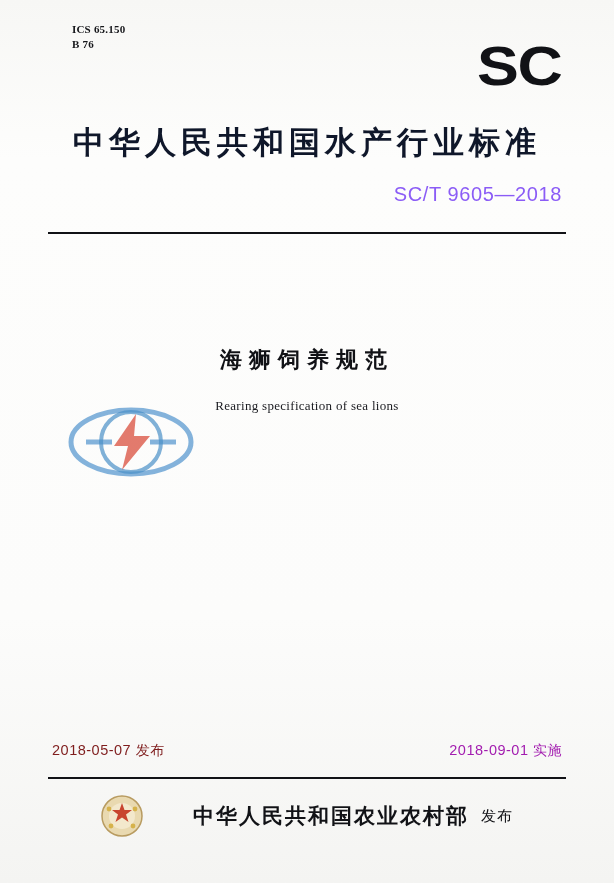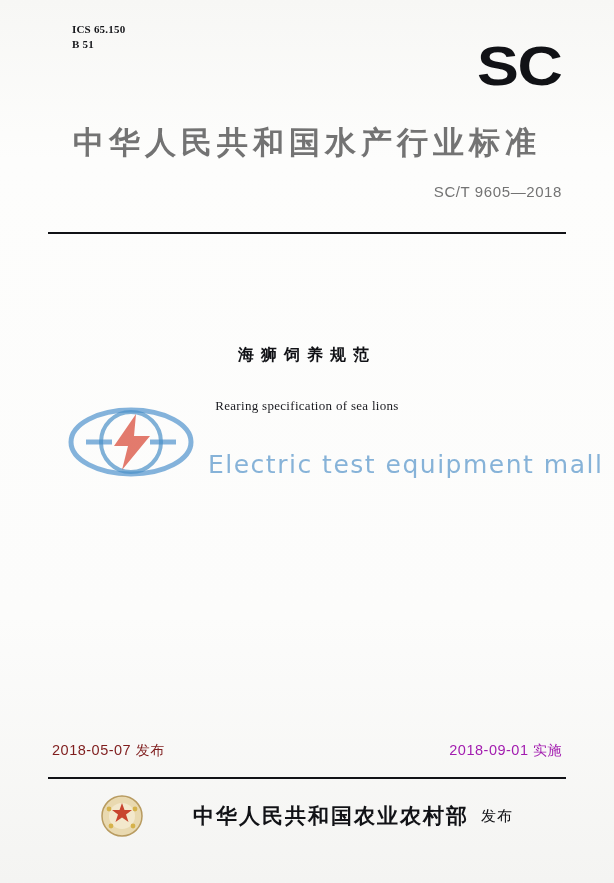--- a/index.html
+++ b/index.html
@@ -59,50 +59,50 @@
 
   .main-title {
     position: absolute;
     left: 0; right: 0;
     top: 122px;
     text-align: center;
     font-family: "DejaVu Sans", sans-serif;
     font-weight: bold;
     font-size: 31px;
     letter-spacing: 5px;
-    color: #737373;
+    color: #0f172a;
   }
 
   .std-number {
     position: absolute;
     right: 52px;
     top: 183px;
     font-family: "Liberation Sans", sans-serif;
-    font-size: 15px;
+    font-size: 20px;
     letter-spacing: 0.6px;
-    color: #737373;
+    color: #8b5cf6;
   }
 
   .rule-top {
     position: absolute;
     left: 48px;
     right: 48px;
     top: 232px;
     height: 2px;
     background: #111216;
   }
 
   .doc-title-cn {
     position: absolute;
     left: 0; right: 0;
     top: 345px;
     text-align: center;
     font-family: "DejaVu Sans", sans-serif;
     font-weight: bold;
-    font-size: 16px;
+    font-size: 22px;
     letter-spacing: 7px;
     color: #111216;
   }
 
   .doc-title-en {
     position: absolute;
     left: 0; right: 0;
     top: 398px;
     text-align: center;
     font-family: "Liberation Serif", serif;
@@ -219,21 +219,21 @@
 </head>
 <body>
 
 <div class="page">
   <div class="paper-bg"></div>
 
   <div class="content">
 
     <div class="ics-block">
       <div>ICS 65.150</div>
-      <div>B 51</div>
+      <div>B 76</div>
     </div>
 
     <div class="sc-logo">SC</div>
 
     <div class="main-title">中华人民共和国水产行业标准</div>
 
     <div class="std-number">SC/T 9605—2018</div>
 
     <div class="rule-top"></div>
 
@@ -241,21 +241,20 @@
     <div class="doc-title-en">Rearing specification of sea lions</div>
 
     <div class="watermark">
       <svg class="wm-emblem" viewBox="0 0 130 100">
         <ellipse cx="65" cy="50" rx="60" ry="32" fill="none" stroke="#5b9ad0" stroke-width="5" opacity="0.75"></ellipse>
         <path d="M20 50 h26" stroke="#5b9ad0" stroke-width="5" fill="none" opacity="0.75"></path>
         <path d="M84 50 h26" stroke="#5b9ad0" stroke-width="5" fill="none" opacity="0.75"></path>
         <circle cx="65" cy="50" r="30" fill="none" stroke="#4a90c8" stroke-width="4" opacity="0.7"></circle>
         <path d="M70 22 L48 54 L62 54 L56 78 L84 44 L68 44 Z" fill="#d94f3d" opacity="0.75"></path>
       </svg>
-      <div class="wm-text-en">Electric test equipment mall</div>
     </div>
 
     <div class="date-issue">
       <span>2018-05-07</span>
       <span class="cn">发布</span>
     </div>
 
     <div class="date-impl">
       <span>2018-09-01</span>
       <span class="cn">实施</span>

